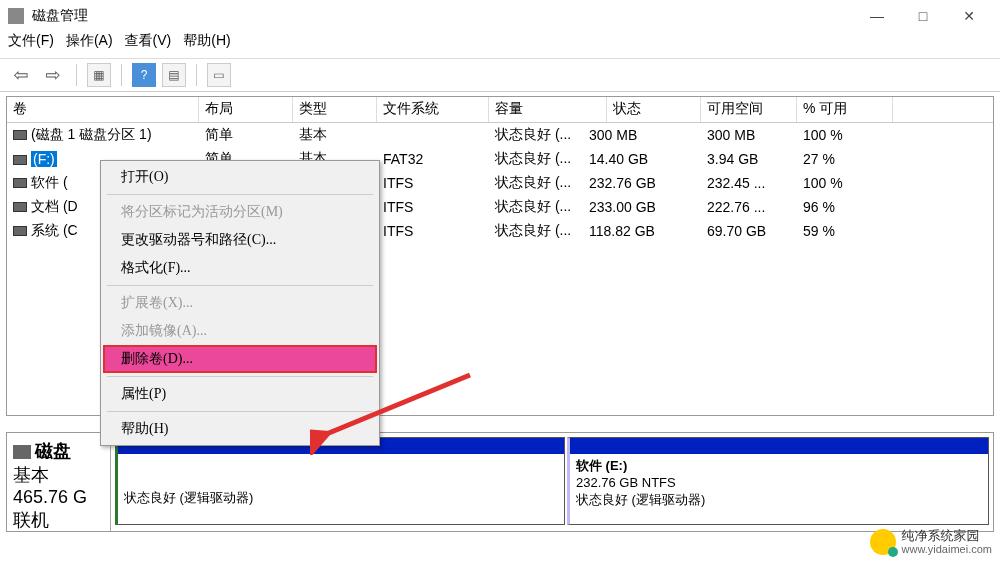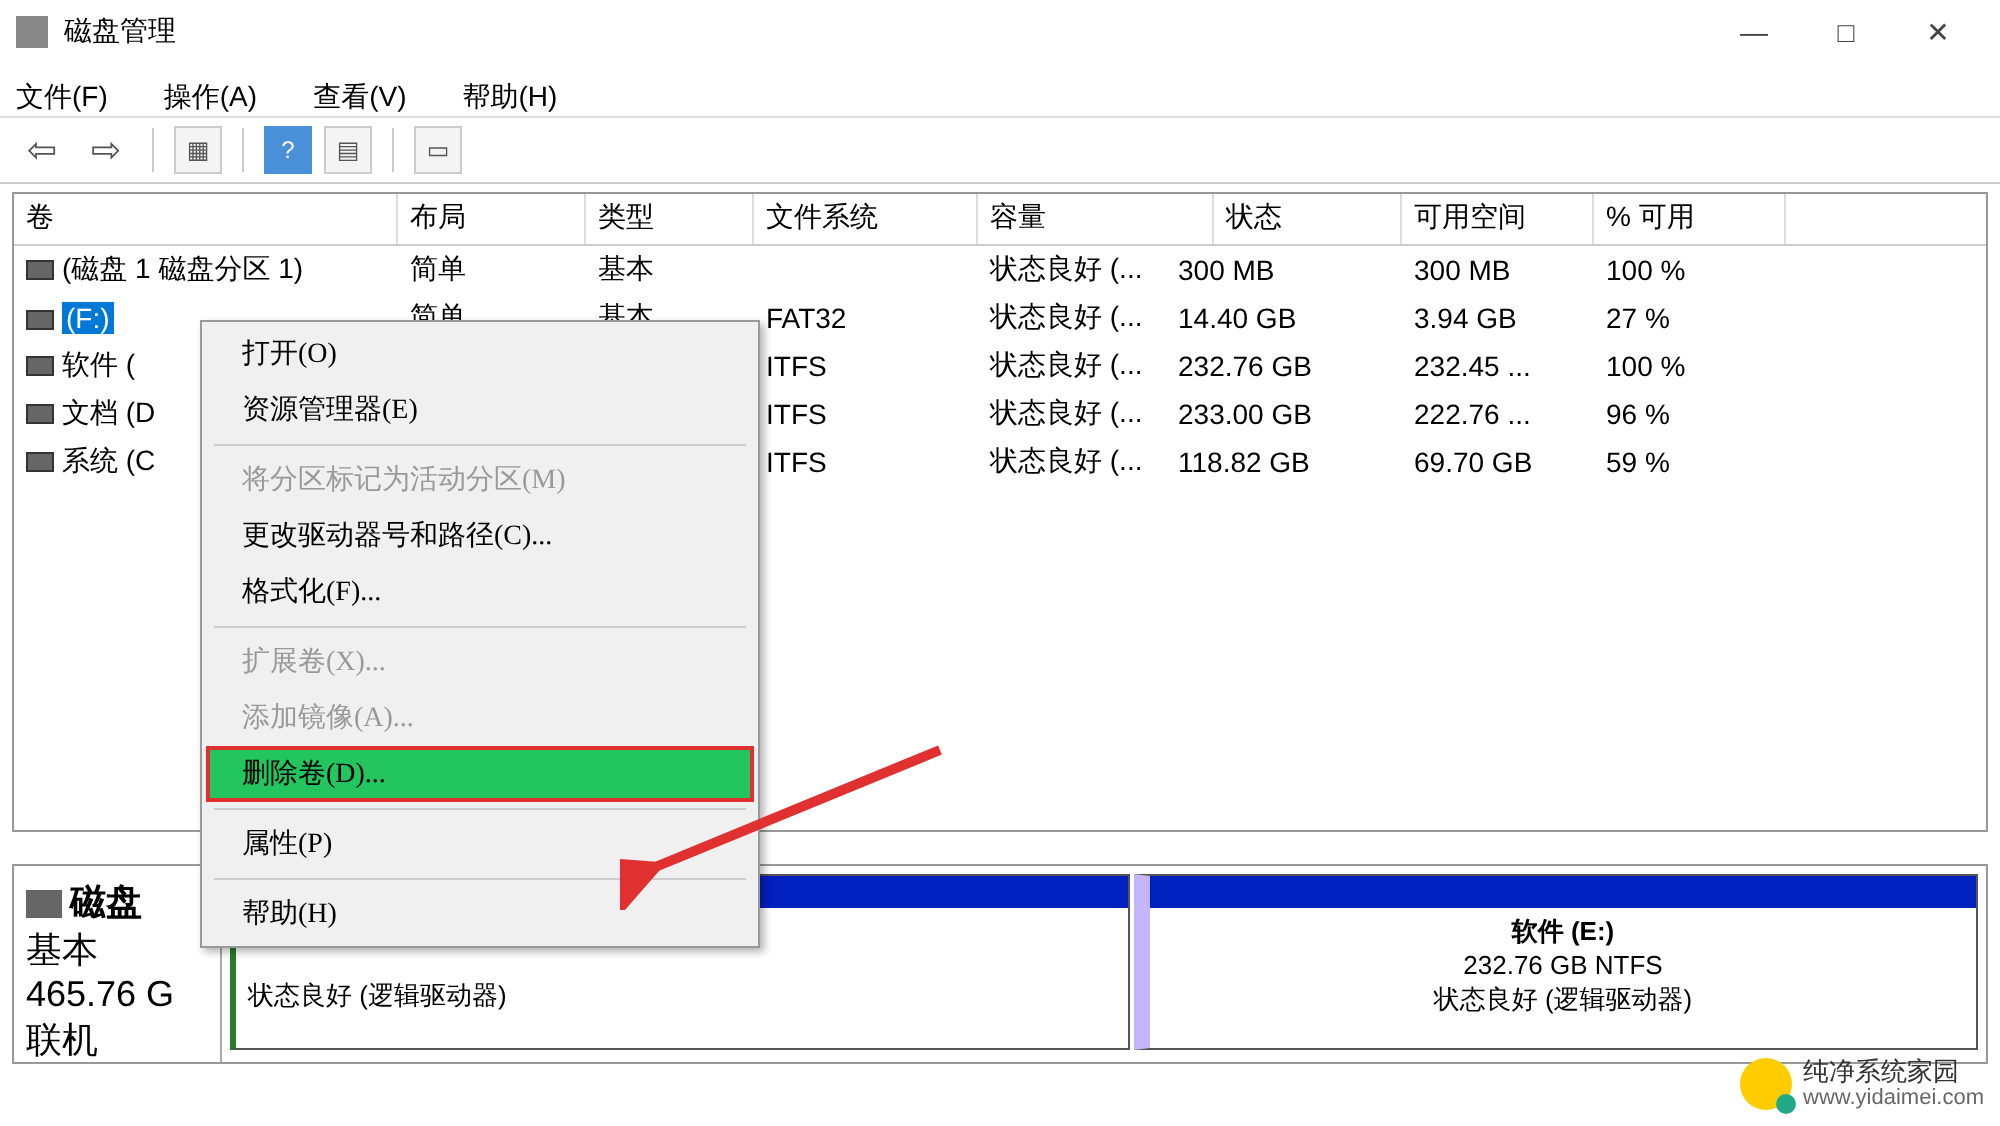--- a/index.html
+++ b/index.html
@@ -4,21 +4,21 @@
 <style>
 * { box-sizing: border-box; margin: 0; padding: 0; }
 body { font-family: "Microsoft YaHei", Arial, sans-serif; font-size: 14px; background: #fff; width: 1000px; height: 563px; overflow: hidden; position: relative; }
 
 .titlebar { height: 32px; display: flex; align-items: center; padding: 0 8px; border-bottom: 1px solid #fff; }
 .titlebar .app-icon { width: 16px; height: 16px; background: #888; margin-right: 8px; display: inline-block; }
 .titlebar .title { flex: 1; font-size: 14px; color: #000; }
 .titlebar .win-btns { display: flex; }
 .titlebar .win-btn { width: 46px; height: 28px; display: flex; align-items: center; justify-content: center; font-size: 14px; color: #444; }
 
-.menubar { height: 26px; display: flex; align-items: flex-end; padding: 0 8px; gap: 28px; }
+.menubar { height: 26px; display: flex; align-items: flex-start; padding: 0 8px; gap: 12px; }
 .menubar span { font-size: 14px; color: #000; }
 
 .toolbar { height: 34px; border-top: 1px solid #ddd; border-bottom: 1px solid #ccc; display: flex; align-items: center; padding: 0 8px; gap: 6px; }
 .tool-sep { width: 1px; height: 22px; background: #ccc; margin: 0 4px; }
 .tool-btn { width: 24px; height: 24px; border: 1px solid #ccc; background: #f4f4f4; display: flex; align-items: center; justify-content: center; font-size: 12px; color: #555; }
 .arrow-btn { width: 26px; height: 22px; display: flex; align-items: center; justify-content: center; font-size: 18px; color: #555; }
 
 .table-wrap { border: 1px solid #999; margin: 4px 6px 0 6px; height: 320px; background: #fff; position: relative; }
 .thead { display: flex; border-bottom: 1px solid #ccc; background: #fff; height: 26px; }
 .th { border-right: 1px solid #ddd; padding: 3px 6px; font-size: 14px; color: #000; overflow: hidden; white-space: nowrap; }
@@ -34,21 +34,21 @@
 .cw-fs { width: 112px; }
 .cw-status { width: 94px; }
 .cw-cap { width: 118px; }
 .cw-free { width: 96px; }
 .cw-pct { width: 96px; }
 
 .ctx-menu { position: absolute; left: 100px; top: 160px; width: 280px; background: #f0f0f0; border: 1px solid #999; box-shadow: 2px 2px 4px rgba(0,0,0,0.3); z-index: 100; padding: 2px; font-family: Liberation Serif, serif; }
 .ctx-item { padding: 5px 18px; font-size: 14px; color: #000; }
 .ctx-item.disabled { color: #999; }
 .ctx-sep { height: 1px; background: #ccc; margin: 3px 4px; }
-.ctx-item.highlighted { background: #22c55e; border: 2px solid #e03030; padding: 3px 16px; }
+.ctx-item.highlighted { background: #ec4899; border: 2px solid #e03030; padding: 3px 16px; }
 
 .bottom-panel { position: absolute; left: 6px; right: 6px; top: 432px; border: 1px solid #999; height: 100px; background: #fff; }
 .bottom-inner { display: flex; height: 100%; }
 .disk-label { width: 104px; border-right: 1px solid #aaa; padding: 6px; font-size: 18px; }
 .disk-label .disk-ico { width: 18px; height: 14px; background: #666; display: inline-block; margin-right: 4px; vertical-align: middle; }
 .partitions { flex: 1; display: flex; padding: 4px; gap: 2px; }
 .part { border: 1px solid #555; height: 88px; position: relative; }
 .part .bar { height: 16px; background: #0020c0; }
 .part .ptxt { padding: 4px 6px; font-size: 13px; line-height: 1.3; }
 
@@ -151,21 +151,20 @@
       <div class="td cw-status">状态良好 (...</div>
       <div class="td cw-cap">118.82 GB</div>
       <div class="td cw-free">69.70 GB</div>
       <div class="td cw-pct">59 %</div>
     </div>
   </div>
 </div>
 
 <div class="ctx-menu">
   <div class="ctx-item">打开(O)</div>
-  <div class="ctx-item">资源管理器(E)</div>
   <div class="ctx-sep"></div>
   <div class="ctx-item disabled">将分区标记为活动分区(M)</div>
   <div class="ctx-item">更改驱动器号和路径(C)...</div>
   <div class="ctx-item">格式化(F)...</div>
   <div class="ctx-sep"></div>
   <div class="ctx-item disabled">扩展卷(X)...</div>
   <div class="ctx-item disabled">添加镜像(A)...</div>
   <div class="ctx-item highlighted">删除卷(D)...</div>
   <div class="ctx-sep"></div>
   <div class="ctx-item">属性(P)</div>
@@ -191,21 +190,21 @@
       <div>联机</div>
     </div>
     <div class="partitions">
       <div class="part" style="width:450px;border-left:3px solid #2a7a2a;">
         <div class="bar"></div>
         <div class="ptxt">
           <div style="height:32px"></div>
           <div>状态良好 (逻辑驱动器)</div>
         </div>
       </div>
-      <div class="part" style="flex:1;border-left:8px solid #c4b5fd;text-align:center;">
+      <div class="part" style="flex:1;border-left:3px solid #c4b5fd;">
         <div class="bar"></div>
         <div class="ptxt">
           <div><b>软件 (E:)</b></div>
           <div>232.76 GB NTFS</div>
           <div>状态良好 (逻辑驱动器)</div>
         </div>
       </div>
     </div>
   </div>
 </div>

